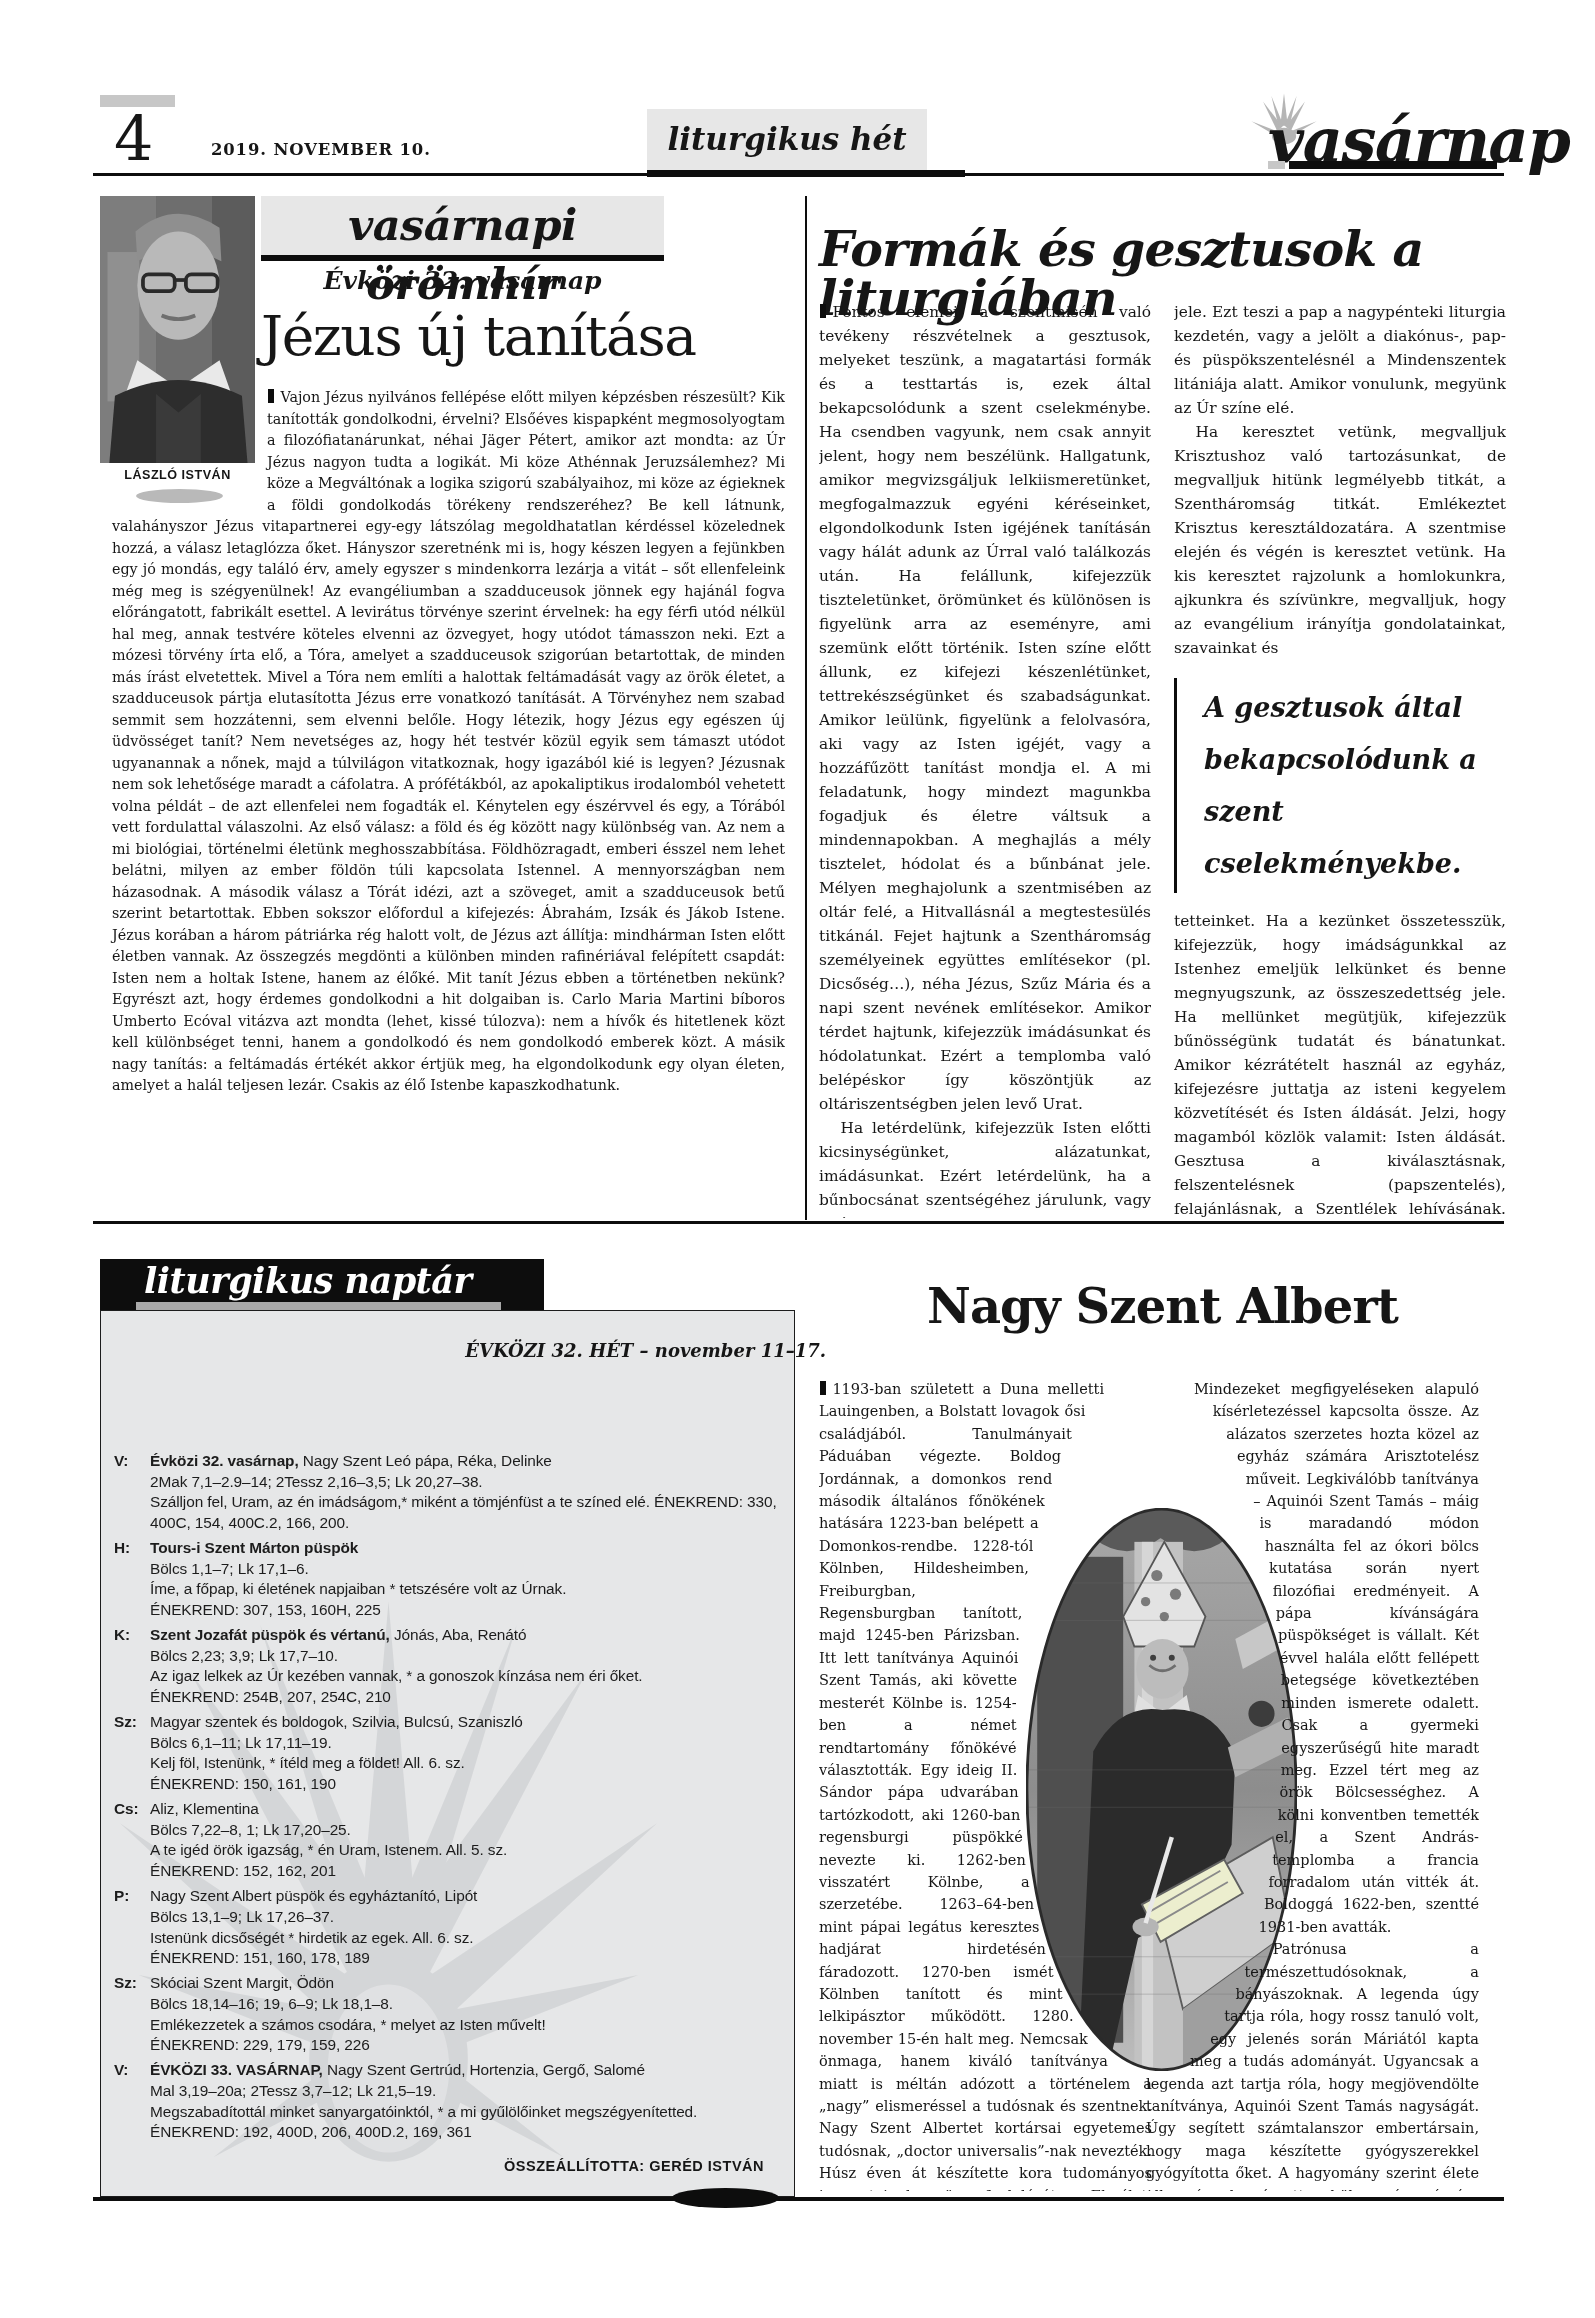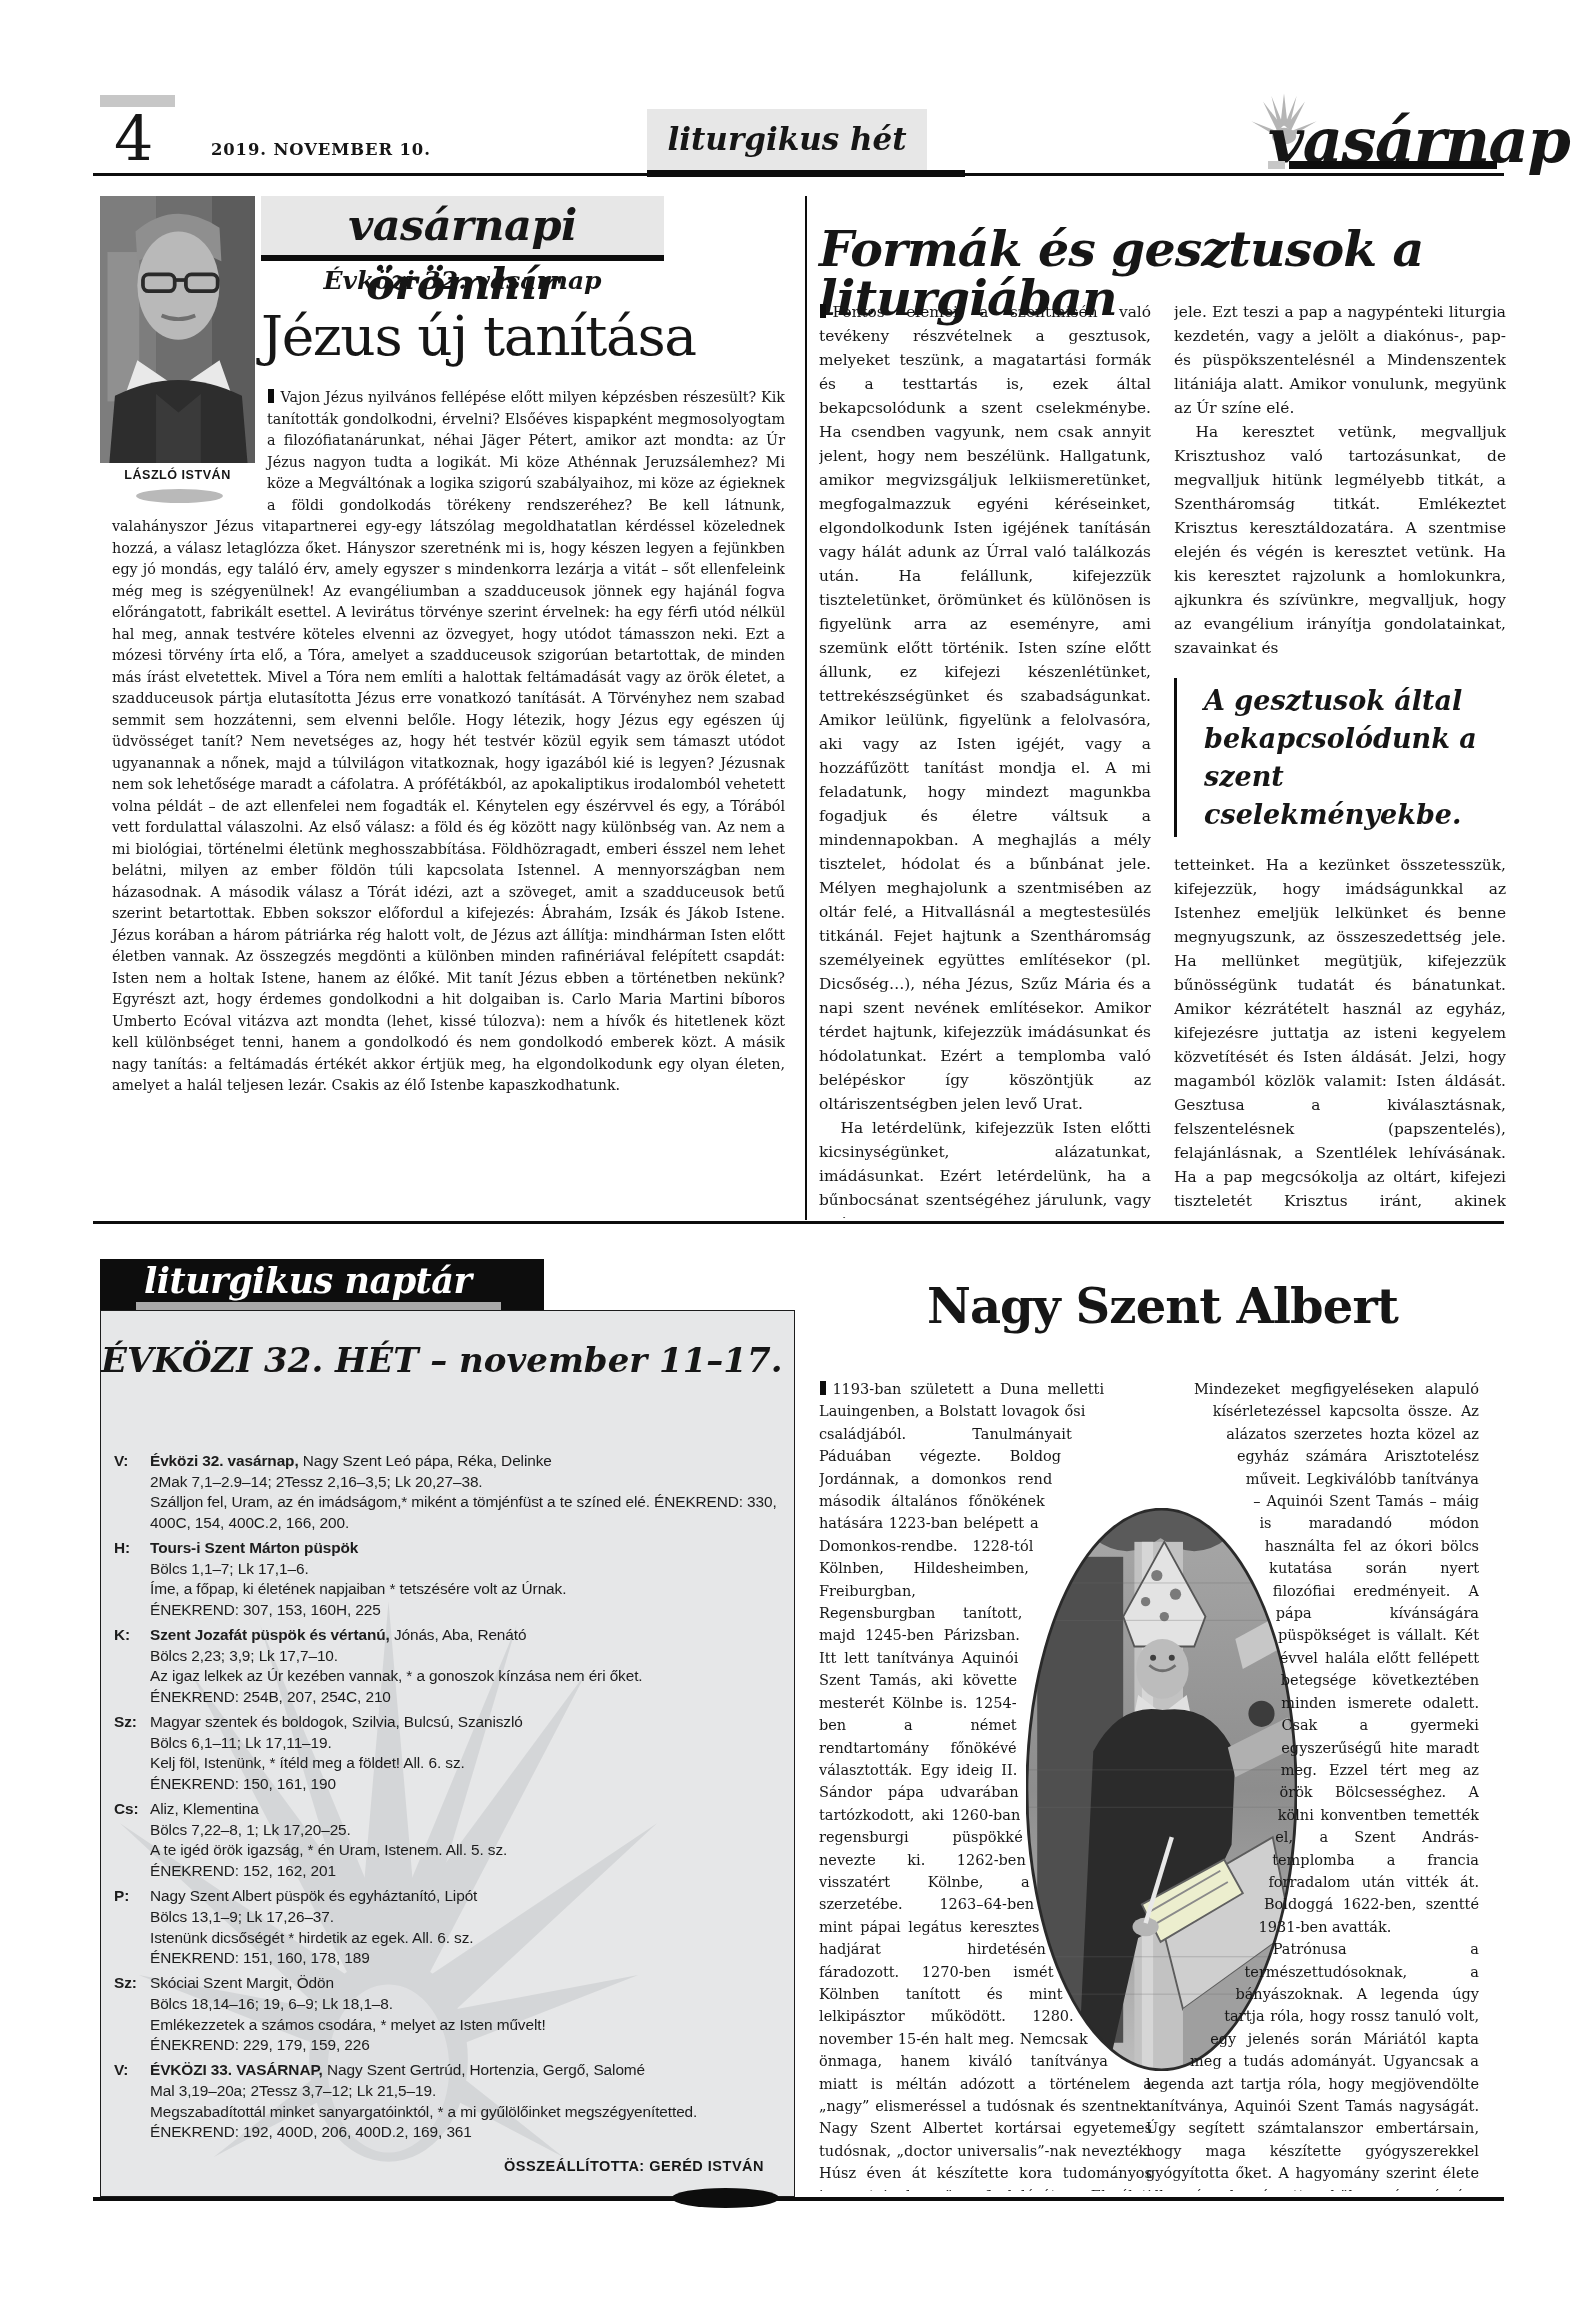--- a/index.html
+++ b/index.html
@@ -28,30 +28,30 @@
   .photo-caption{font-family:"Liberation Sans",sans-serif;font-size:12.6px;font-weight:700;
                  letter-spacing:0.5px;text-align:center;}
   .grey-oval{background:#b9b9b9;border-radius:50%;}
 
   
   .lit-head{font-size:49px;font-weight:700;font-style:italic;letter-spacing:-0.9px;line-height:1;}
   .lit-col{font-size:15.4px;line-height:24px;text-align:justify;overflow:hidden;}
   .lit-col p{margin:0;}
   .lit-col p + p{text-indent:21.5px;}
   .pullquote{border-left:3.7px solid #0d0d0d;padding:3.7px 0 3.7px 27px;margin:18px 0 16px 0;}
-  .pullquote .q{font-size:27px;line-height:38px;font-weight:700;font-style:italic;text-align:left;text-indent:0;}
+  .pullquote .q{font-size:27px;line-height:52px;font-weight:700;font-style:italic;text-align:left;text-indent:0;}
   .lead-bar{display:inline-block;width:6px;height:14px;background:#0d0d0d;margin:0 6.5px 0 0.9px;
             vertical-align:-1.4px;}
 
   
   .cal-banner{background:#0d0d0d;color:#fff;}
   .cal-banner .t{font-size:35px;font-weight:700;font-style:italic;line-height:43px;padding-left:44px;letter-spacing:-0.5px;}
   .banner-shadow{background:#a9a9a9;}
   .cal-panel{background:#e6e7e8;border:1.4px solid #1c1c1c;}
-  .cal-heading{font-size:34px;font-weight:700;font-style:italic;text-align:left;}
+  .cal-heading{font-size:18px;font-weight:700;font-style:italic;text-align:right;margin-left:32px;}
   .cal-list{position:absolute;left:13px;top:140px;width:664px;
             font-family:"Liberation Sans",sans-serif;font-size:15.4px;line-height:20.6px;
             letter-spacing:-0.1px;color:#1c1c1c;z-index:2;}
   .cal-entry{display:flex;margin-bottom:4.7px;}
   .cal-day{flex:0 0 36px;font-weight:700;}
   .cal-body{flex:1;}
   .cal-title b{font-weight:700;}
   .sunburst{z-index:1;opacity:.85;}
   .credit{font-family:"Liberation Sans",sans-serif;font-size:14.5px;letter-spacing:0.5px;z-index:3;}
   .credit .lbl{font-weight:600;}

